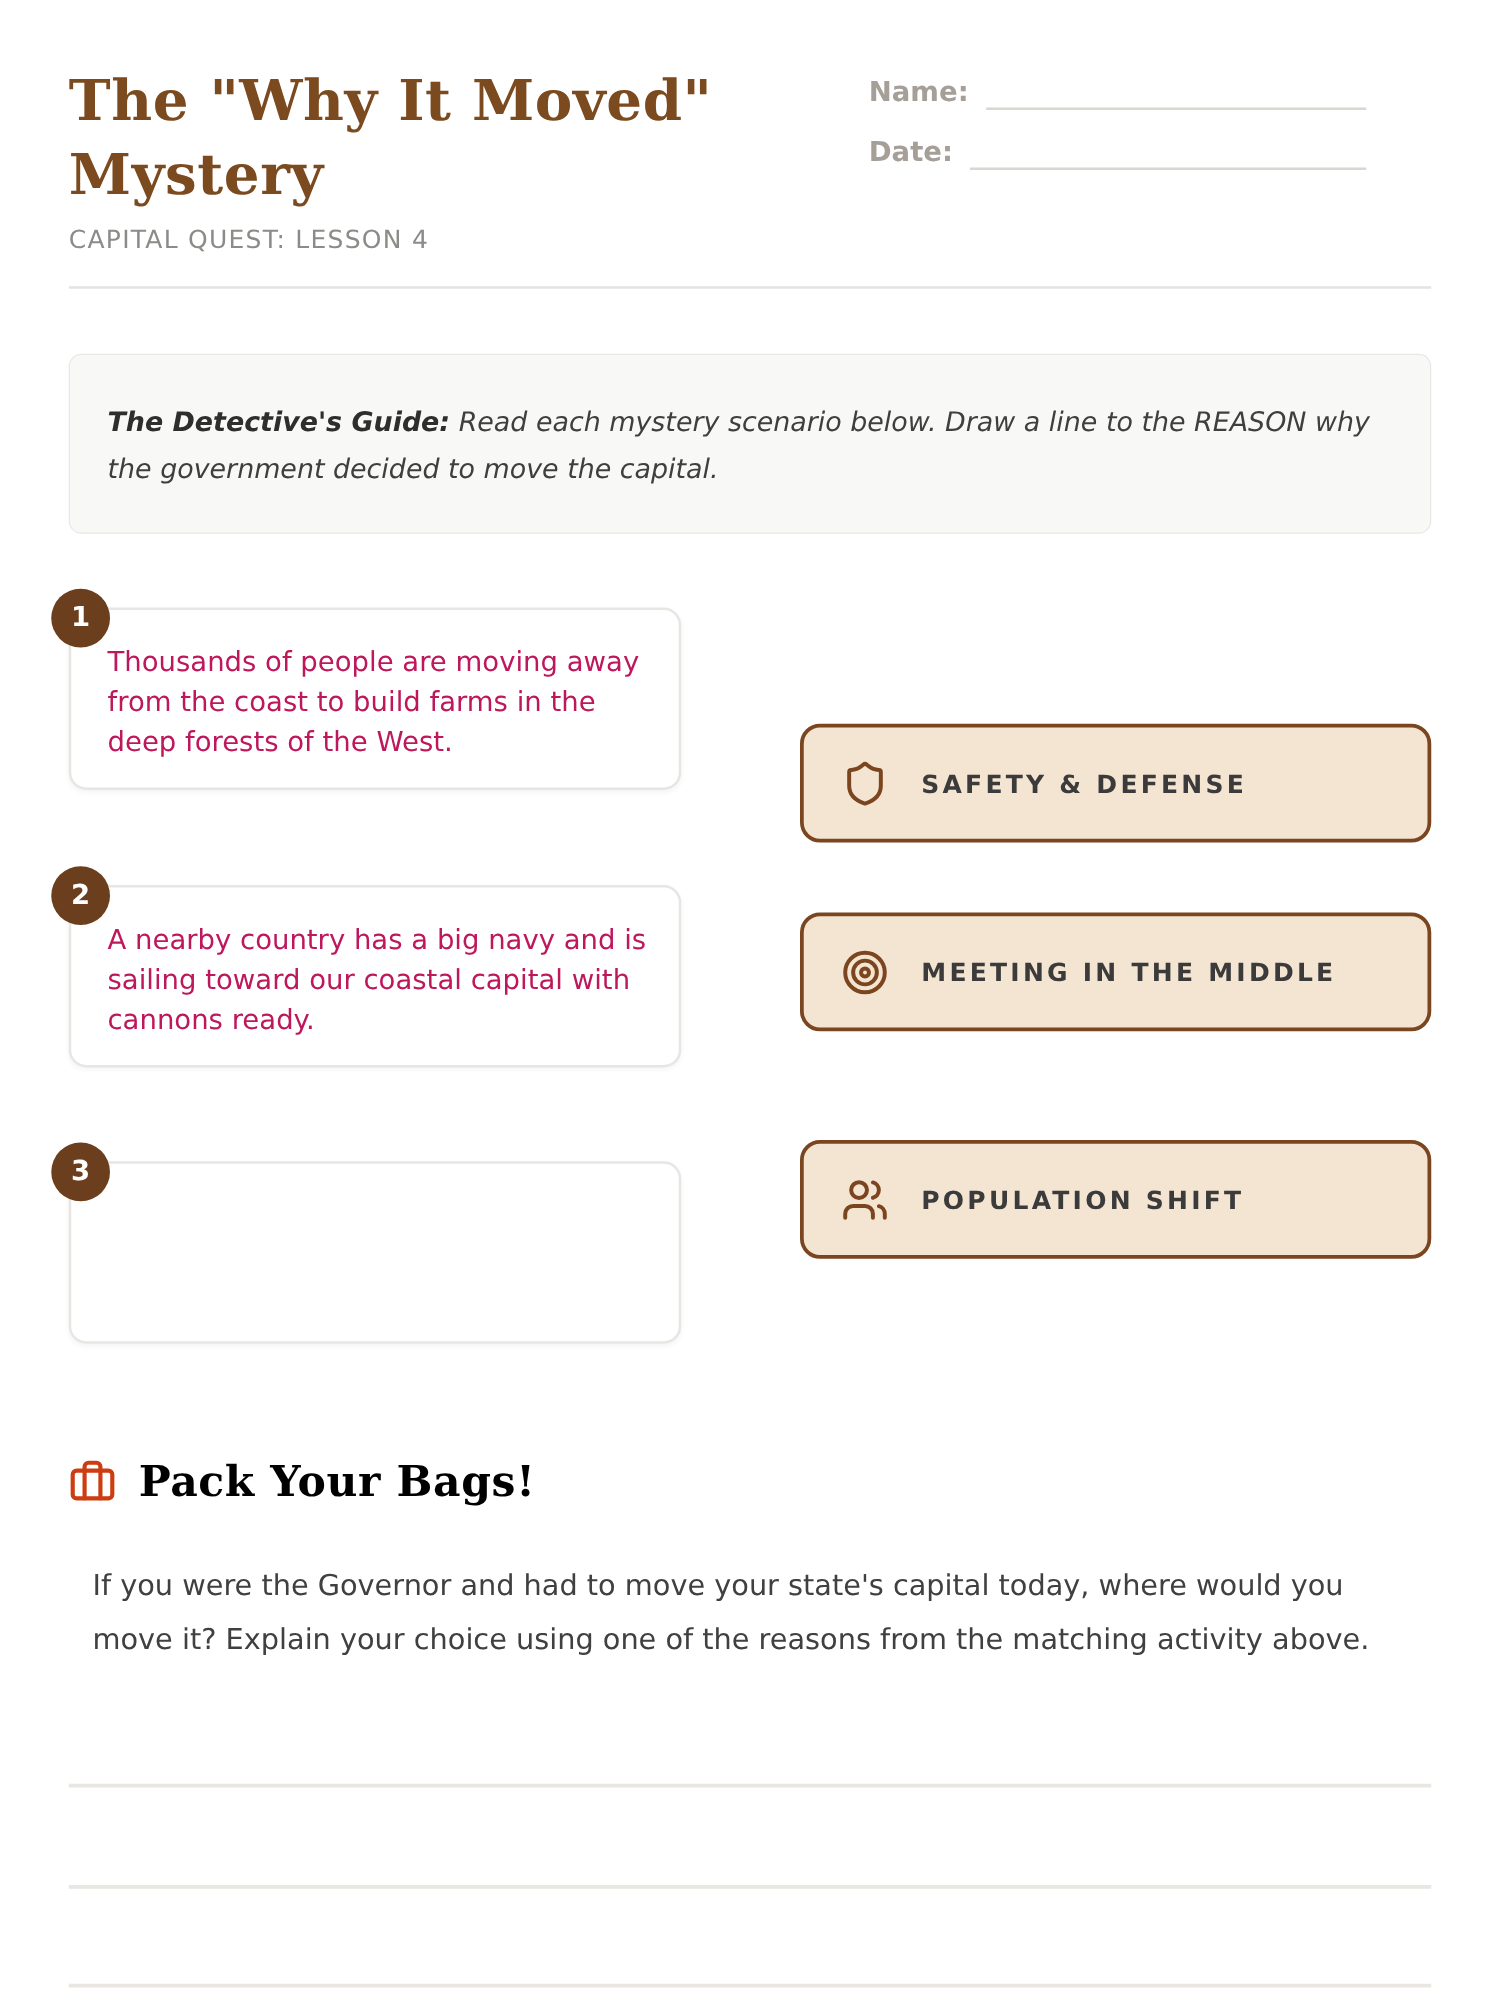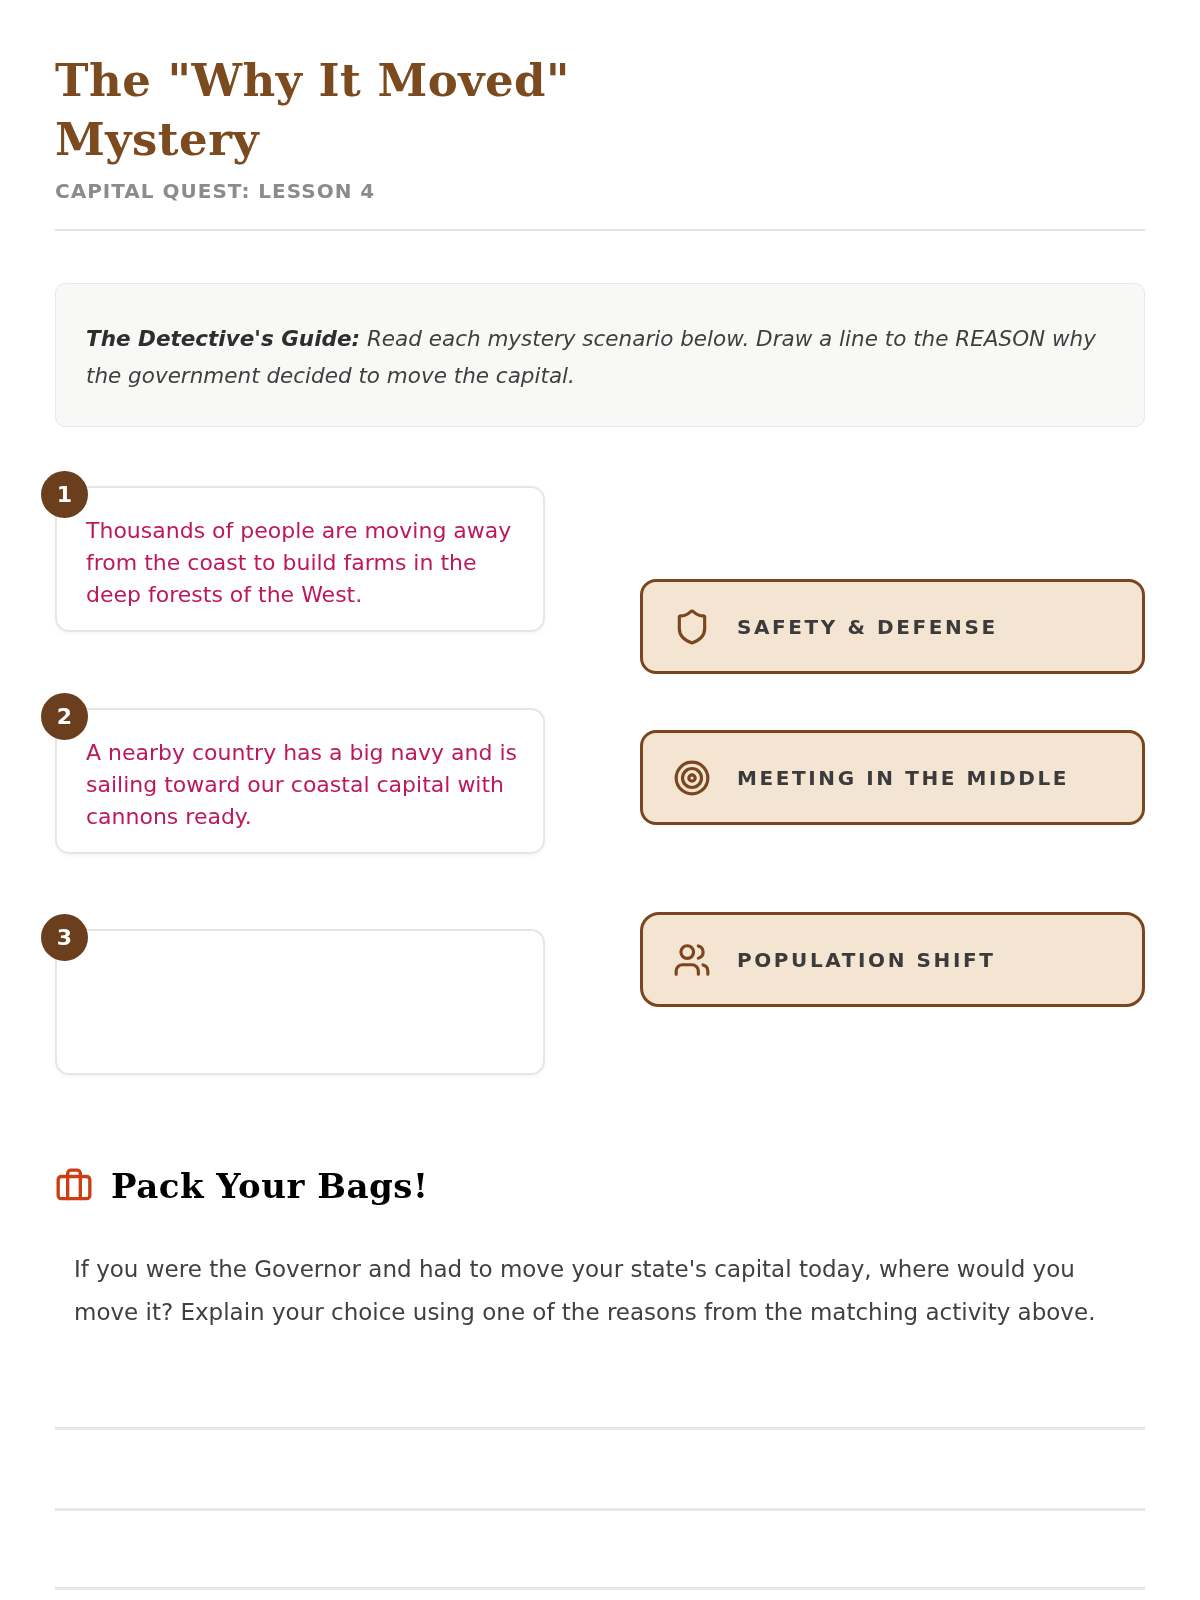--- a/index.html
+++ b/index.html
@@ -5,21 +5,21 @@
   * { margin:0; padding:0; box-sizing:border-box; }
   html,body { background:#ffffff; }
   body { font-family:"DejaVu Sans","Liberation Sans",sans-serif; color:#474747; }
   .page { width:1200px; height:1600px; background:#fff; padding:52px 55px 0 55px; overflow:hidden; position:relative; }
 
   
   .header { display:flex; align-items:flex-start; }
   .title-block { flex:1; max-width:640px; }
   .page-title { font-family:"DejaVu Serif","Liberation Serif",serif; font-weight:bold;
                 font-size:45px; line-height:1.3; color:#7b4a1e; letter-spacing:0.5px; }
-  .subtitle { margin-top:10px; font-size:20px; font-weight:bold; color:#8d8b88; letter-spacing:1px; }
+  .subtitle { margin-top:10px; font-size:20px; font-weight:normal; color:#8d8b88; letter-spacing:1px; }
   .name-date { width:398px; margin-top:10px; display:flex; flex-direction:column; gap:22px; }
   .nd-row { display:flex; align-items:flex-end; gap:14px; }
   .nd-label { font-size:22px; font-weight:bold; color:#a59f98; line-height:1; padding-bottom:2px; }
   .nd-line { flex:1; border-bottom:2px solid #dad6d1; height:26px; }
 
   .divider { height:2px; background:#e6e3df; border:none; margin-top:26px; }
 
   
   .instructions { margin-top:52px; background:#f8f8f6; border:1px solid #e8e8e5; border-radius:10px;
                   padding:36px 30px 32px 30px; }
@@ -37,21 +37,21 @@
   .scenario-text { font-size:22px; line-height:32px; color:#be185d; }
   .badge { position:absolute; top:-17px; left:-16px; width:47px; height:47px; border-radius:50%;
            background:#6b3e1d; display:flex; align-items:center; justify-content:center; }
   .badge .num { color:#ffffff; font-size:22px; font-weight:bold; }
 
   .reason-box { position:absolute; left:585px; right:0; height:95px; background:#f4e5d2;
                 border:3px solid #7a451f; border-radius:16px; display:flex; align-items:center;
                 padding:0 30px; gap:26px; }
   .reason-box:nth-child(1){ top:109px;align-items:center; }
   .reason-box:nth-child(2){ top:260px; }
-  .reason-box:nth-child(3){ top:442px;border-radius:19px; }
+  .reason-box:nth-child(3){ top:442px; }
   .reason-icon { width:38px; height:38px; flex:0 0 38px; display:flex; align-items:center; }
   .reason-icon svg { width:38px; height:38px; stroke:#7a451f; stroke-width:2; fill:none;
                      stroke-linecap:round; stroke-linejoin:round; }
   .reason-label { font-size:20px; font-weight:bold; letter-spacing:2.6px; color:#3b3b3b; }
 
   
   .activity-heading { margin-top:92px; display:flex; align-items:center; gap:18px; }
   .activity-heading h2 { font-family:"DejaVu Serif","Liberation Serif",serif; font-weight:bold;
                          font-size:34px; color:#000000; letter-spacing:0.5px; }
   .briefcase { width:38px; height:38px; display:flex; }
@@ -67,20 +67,30 @@
 </style>
 </head>
 <body>
 
 <div class="page">
 
   <header class="header">
     <div class="title-block">
       <h1 class="page-title">The "Why It Moved" Mystery</h1>
       <div class="subtitle">CAPITAL QUEST: LESSON 4</div>
+    </div>
+    <div class="name-date">
+      <div class="nd-row">
+        <span class="nd-label">Name:</span>
+        <span class="nd-line"></span>
+      </div>
+      <div class="nd-row">
+        <span class="nd-label">Date:</span>
+        <span class="nd-line"></span>
+      </div>
     </div>
   </header>
 
   <hr class="divider">
 
   <section class="instructions">
     <p><strong class="lead">The Detective's Guide:</strong> <span>Read each mystery scenario below. Draw a line to the REASON why the government decided to move the capital.</span></p>
   </section>
 
   <section class="matching" id="matching">

